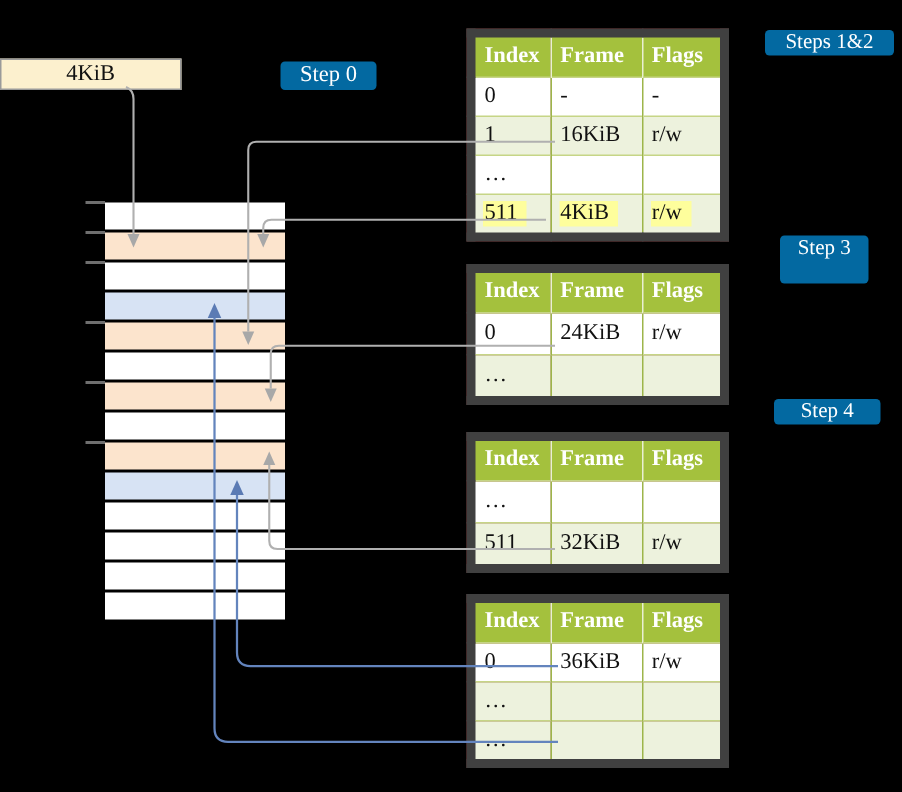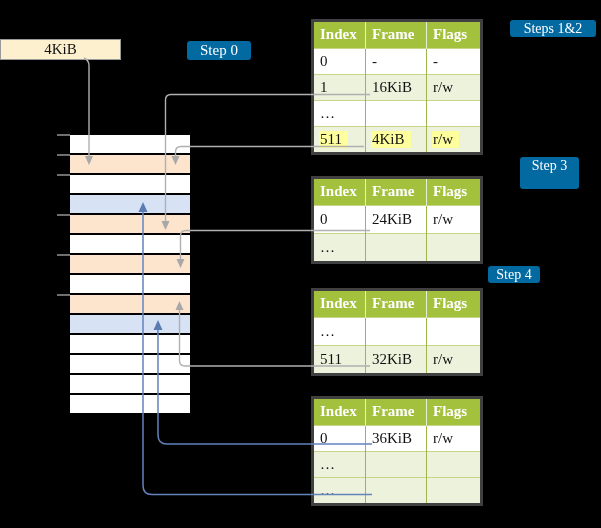--- a/index.html
+++ b/index.html
@@ -9,32 +9,32 @@
 
   
   .box4k{left:0;top:39px;width:119px;height:19px;background:#fcf0ce;border:1px solid #9a9a9a;
          color:#111;font-size:15px;text-align:center;line-height:19px;}
 
   
   .badge{position:absolute;background:#0369a1;color:#fff;text-align:center;border-radius:3px;}
   .badge.b0{left:187px;top:41px;width:64px;height:19px;line-height:19px;font-size:15px;}
   .badge.b12{left:510px;top:20px;width:86px;height:17px;line-height:17px;font-size:14px;}
   .badge.b3{left:520px;top:157px;width:59px;height:32px;line-height:17px;font-size:14px;}
-  .badge.b4{left:488px;top:266px;width:52px;height:17px;line-height:17px;font-size:14px;}
+  .badge.b4{left:516px;top:266px;width:71px;height:17px;line-height:17px;font-size:14px;}
 
   
   .mem{left:70px;top:135px;width:120px;height:280px;}
   .mrow{position:absolute;left:0;width:120px;height:18px;background:#ffffff;}
   .mrow[data-kind="peach"]{background:#fce4cd;}
   .mrow[data-kind="blue"]{background:#d7e3f4;}
   .tick{position:absolute;left:57px;width:13px;height:2px;background:#6f6f6f;}
 
   
   table.ptable{position:absolute;left:311px;width:169px;border-collapse:collapse;
-               table-layout:fixed;border:3px solid #404040;background:#7f1d1d;padding-left:36px;}
+               table-layout:fixed;border:6px solid #404040;background:#7f1d1d;padding-left:36px;}
   table.ptable th{background:#a4c13d;color:#fff;font-weight:bold;font-size:15px;text-align:left;
                   padding:2px 0 3px 6px;height:21px;border-left:1px solid #e9efd2;}
   table.ptable th:first-child{border-left:none;}
   table.ptable td{font-size:15px;color:#111;height:23px;padding:1px 0 1px 6px;
                   border-left:1px solid #9db54a;border-top:1px solid #c6d586;background:#fff;}
   table.ptable td:first-child{border-left:none;}
   table.ptable tr.shade td{background:#edf2dd;}
   table.ptable.tall td{height:25px;}
   .hl{background:#fefe9c;padding:0 6px 1px 1px;margin-left:-1px;}
 

